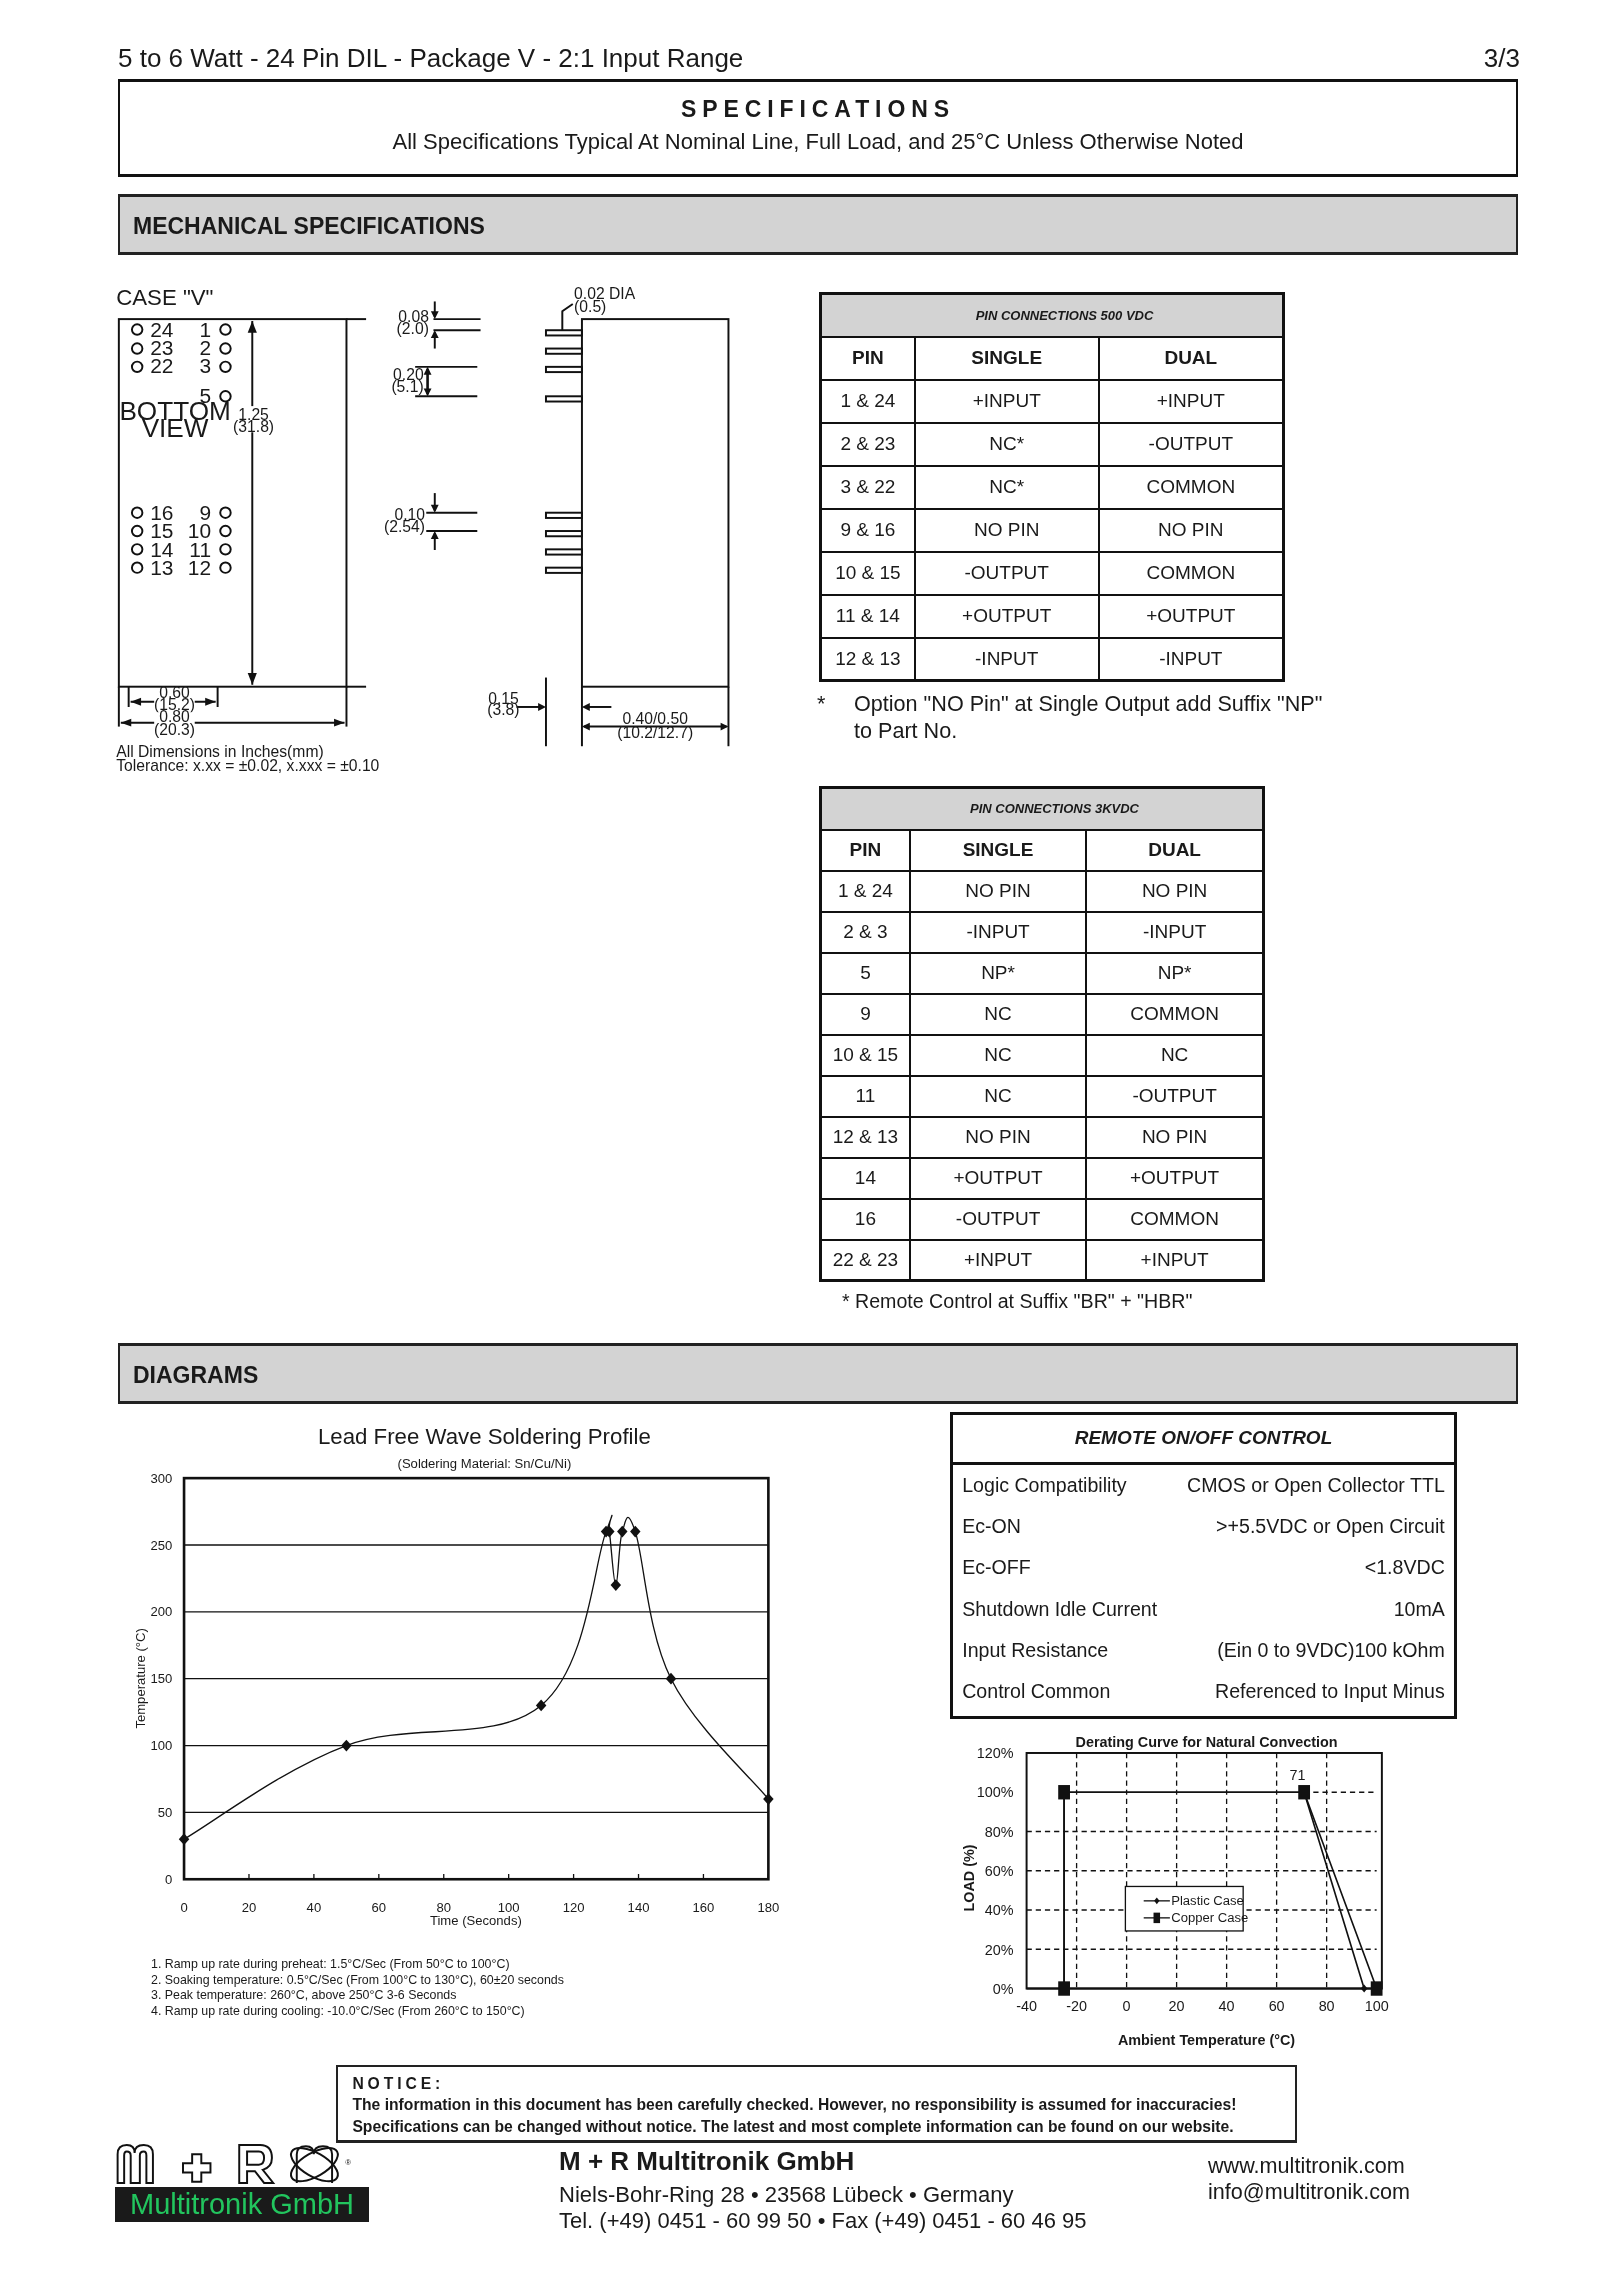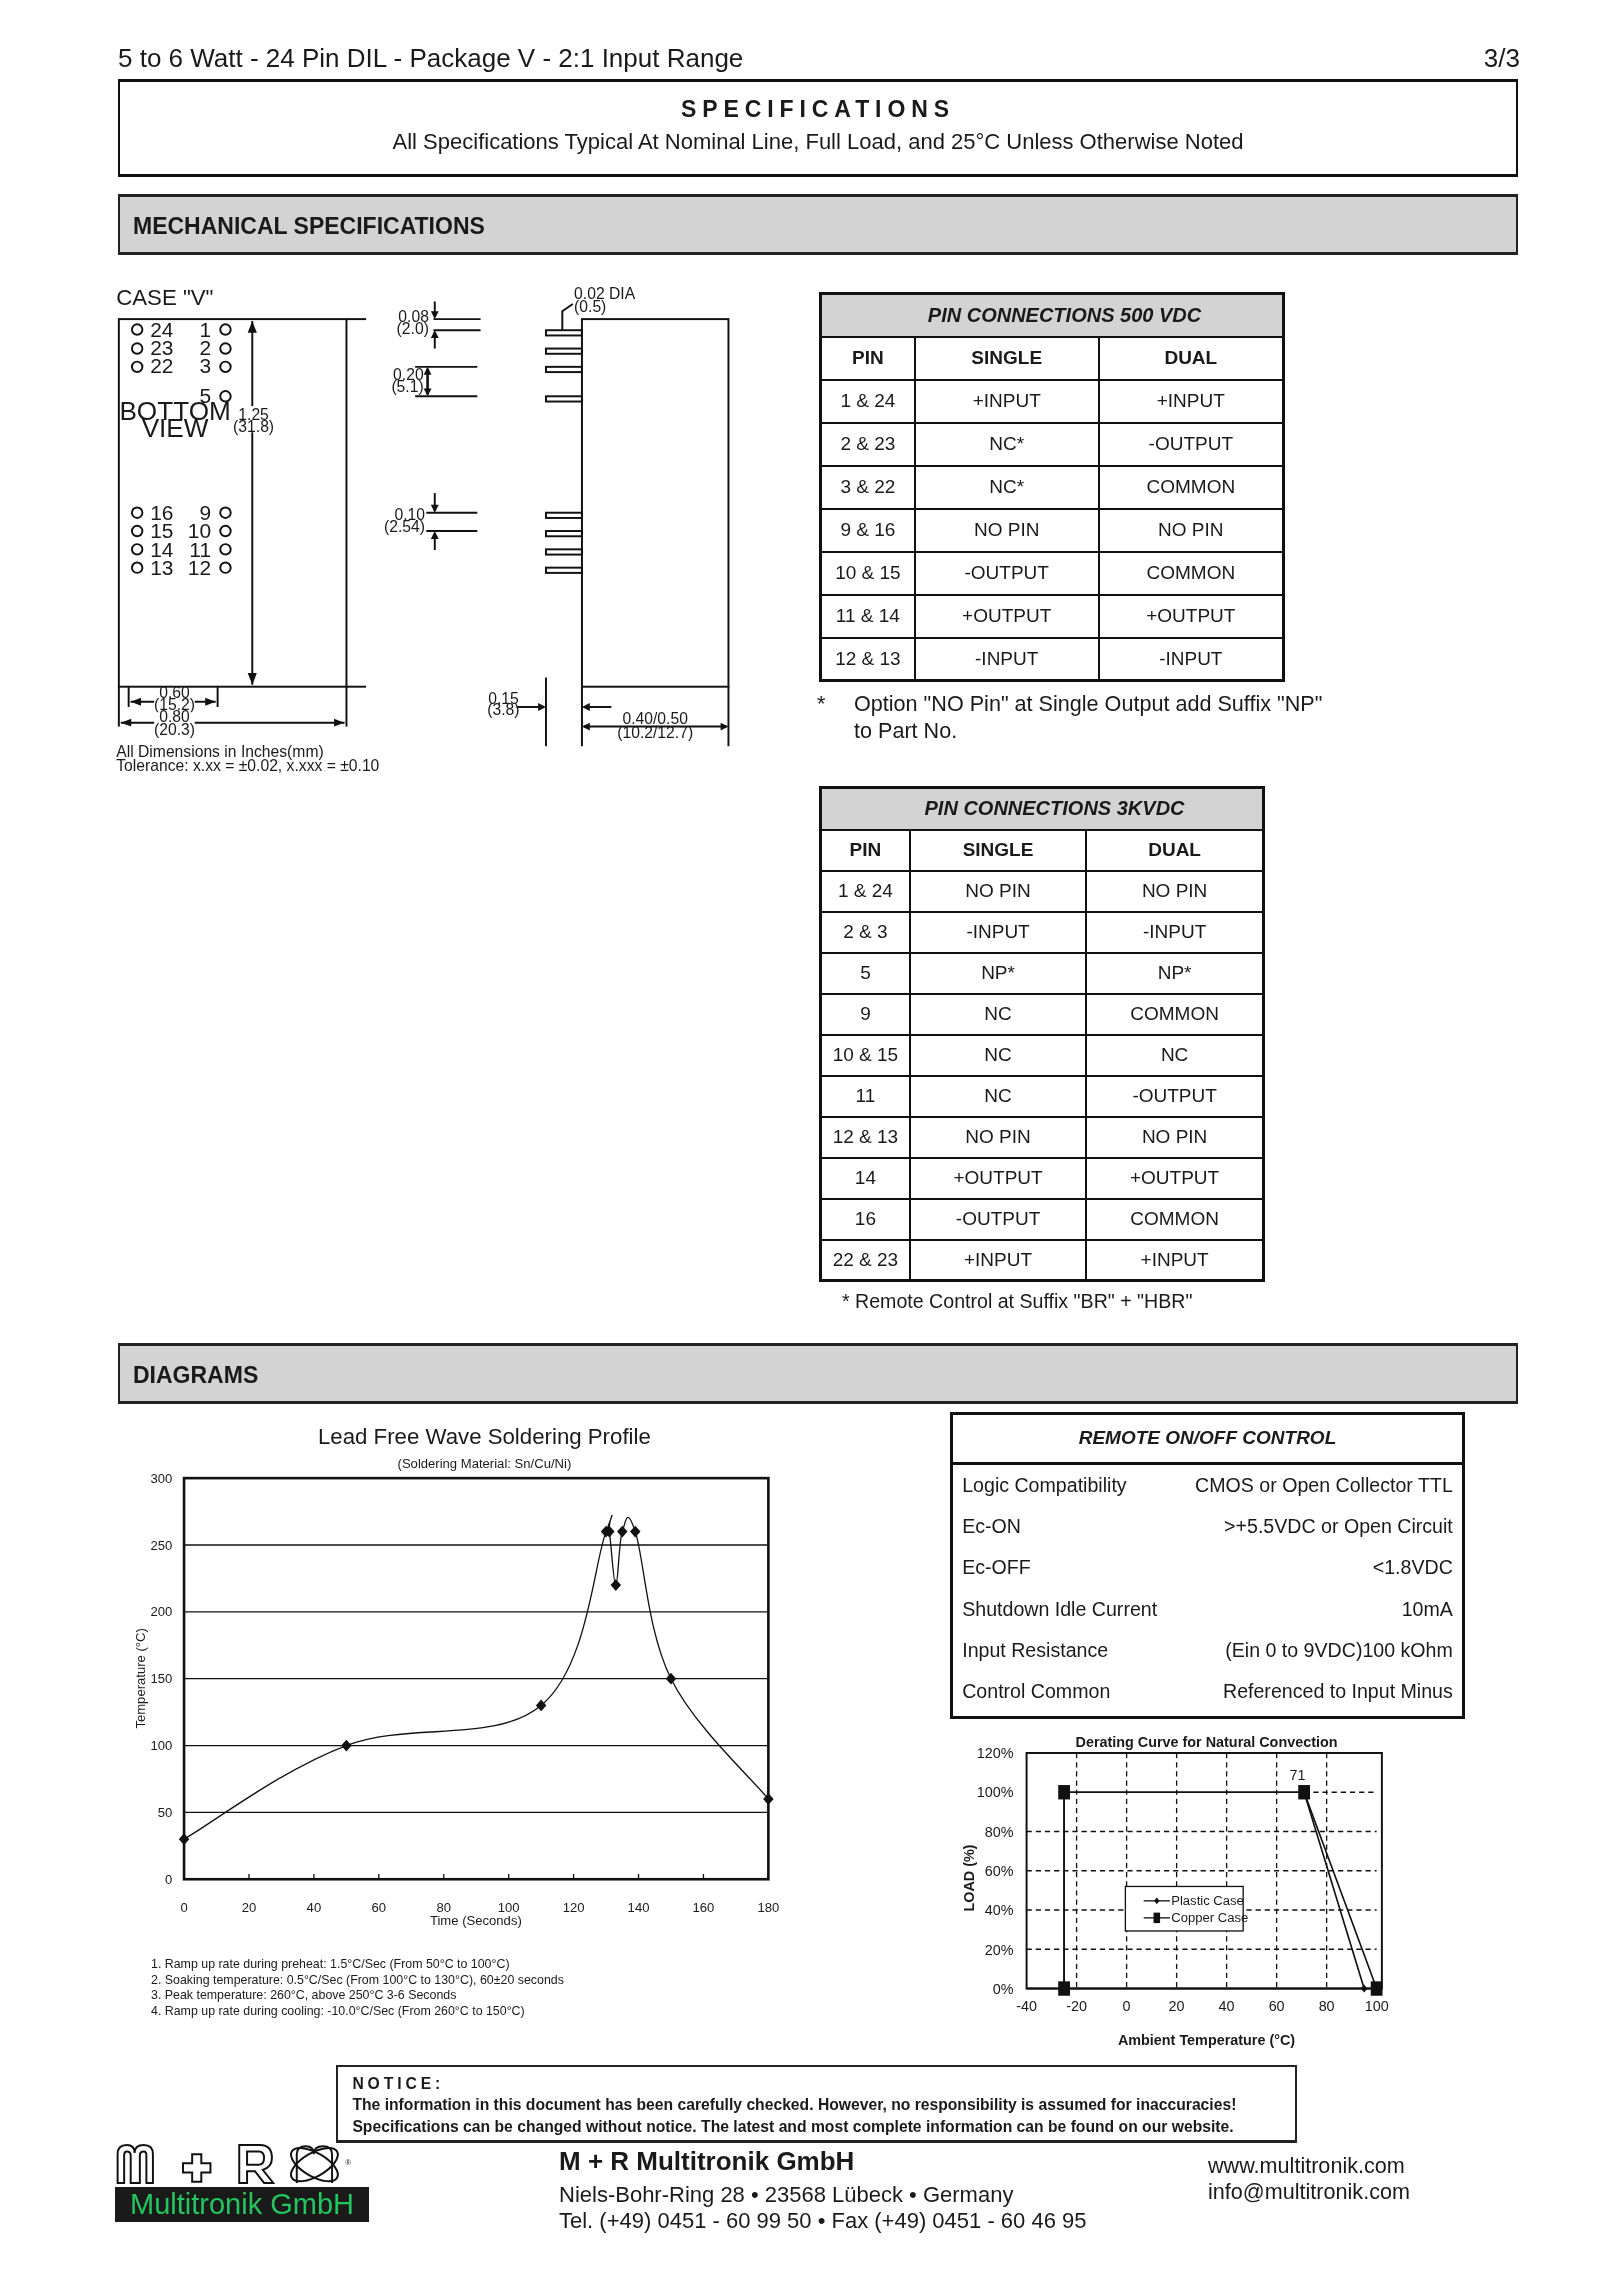--- a/index.html
+++ b/index.html
@@ -12,25 +12,25 @@
   .spec-title { left:0; right:0; top:14.4px; text-align:center; font-size:23px; font-weight:bold; letter-spacing:5.9px; }
   .spec-sub { left:0; right:0; top:47px; text-align:center; font-size:22px; }
   .bar { left:118px; width:1396px; height:55px; background:#d3d3d3; border:2px solid #222; border-top-width:3.9px; border-bottom-width:3.9px; }
   .bar span { position:absolute; left:13px; top:15.7px; font-size:23px; font-weight:bold; }
   
   .mech { left:111px; top:275px; width:641px; height:550px; }
   .mech text { font-family:"Liberation Sans", sans-serif; fill:#1a1a1a; }
   
   table.pins { position:absolute; border-collapse:collapse; border:3.3px solid #111; font-size:19px; }
   table.pins td, table.pins th { border:2px solid #111; text-align:center; padding:0; }
-  table.pins th.cap { background:#d3d3d3; font-style:italic; font-weight:bold; font-size:20px;padding-left:25px; }
+  table.pins th.cap { background:#d3d3d3; font-style:italic; font-weight:bold; font-size:13px;padding-left:25px; }
   table.pins th.col { font-weight:bold; }
   .foot-note { font-size:21.6px; }
   
-  .remote { left:950px; top:1412px; width:501px; height:301px; border:3.3px solid #111;padding-left:8px; }
+  .remote { left:950px; top:1412px; width:501px; height:301px; border:3.3px solid #111; }
   .remote .rt { position:absolute; left:0; right:0; top:11.8px; text-align:center; font-size:19px; font-weight:bold; font-style:italic; }
   .remote .sep { position:absolute; left:0; right:0; top:47px; border-top:3.9px solid #111; }
   .remote .row { position:absolute; left:9.2px; right:9.2px; height:26px; font-size:19.6px; }
   .remote .row .k { position:absolute; left:0; }
   .remote .row .v { position:absolute; right:0; }
   svg text { font-family:"Liberation Sans", sans-serif; fill:#1a1a1a; }
   .notes { left:151px; top:1957px; font-size:12.4px; line-height:15.7px; }
   .notice { left:336px; top:2065px; width:957px; height:73px; border:2px solid #222; border-top-width:2.6px; border-bottom-width:3.3px; }
   .notice .n1 { position:absolute; left:14.4px; top:7.9px; font-size:15.7px; font-weight:bold; letter-spacing:3.9px; }
   .notice .n2 { position:absolute; left:14.4px; top:29.4px; font-size:15.7px; font-weight:bold; }

